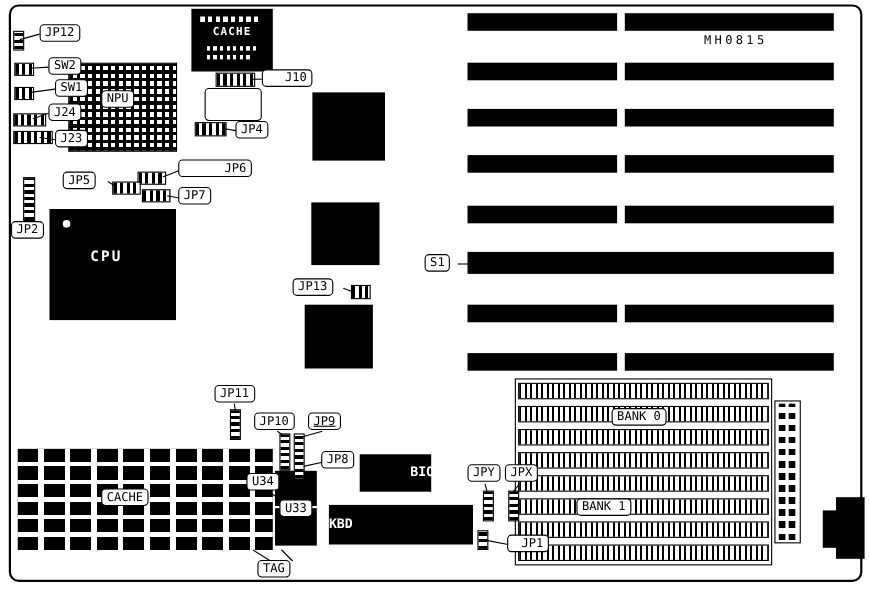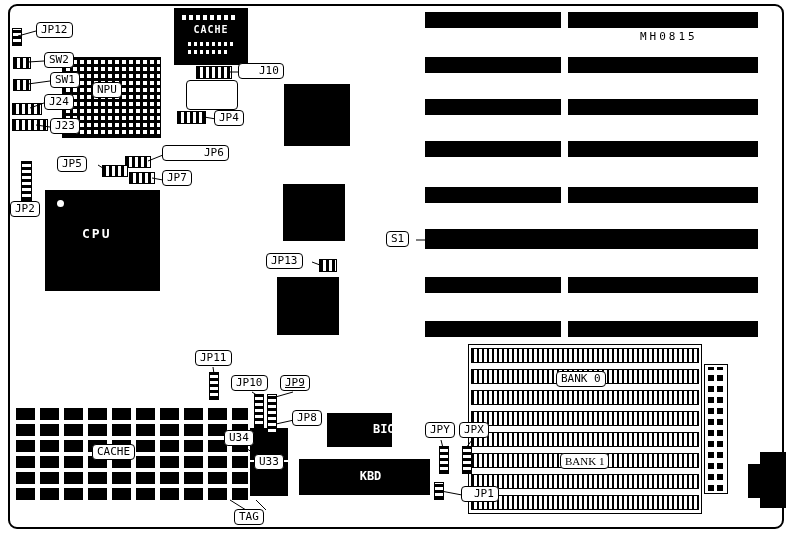--- a/index.html
+++ b/index.html
@@ -65,21 +65,21 @@
   <div class="simm" style="left:2px;top:3px;width:226px;"></div>
   <div class="simm" style="left:2px;top:24px;width:226px;"></div>
   <div class="simm" style="left:2px;top:45px;width:226px;"></div>
   <div class="simm" style="left:2px;top:66px;width:226px;"></div>
   <div class="simm" style="left:2px;top:87px;width:226px;"></div>
   <div class="simm" style="left:2px;top:108px;width:226px;"></div>
   <div class="simm" style="left:2px;top:129px;width:226px;"></div>
   <div class="simm" style="left:2px;top:150px;width:226px;"></div>
 </div>
 <div class="lbl" style="left:556px;top:371px;">BANK 0</div>
-<div class="lbl" style="left:560px;top:453px;font-family:Liberation Serif, serif;">BANK 1</div>
+<div class="lbl" style="left:524px;top:453px;">BANK 1</div>
 
 <div class="sidecon"></div>
 
 <div class="blk" style="left:760px;top:452px;width:26px;height:56px;"></div>
 <div class="blk" style="left:748px;top:464px;width:14px;height:34px;"></div>
 
 <div class="blk" style="left:174px;top:8px;width:74px;height:57px;"></div>
 <div class="wbar" style="left:182px;top:15px;width:54px;height:5px;background:repeating-linear-gradient(90deg,#fff 0 4px,#000 4px 7px);"></div>
 <div class="chiptxt" style="left:174px;top:24px;width:74px;text-align:center;font-size:10px;font-weight:bold;letter-spacing:1px;">CACHE</div>
 <div class="wbar" style="left:188px;top:42px;width:48px;height:4px;background:repeating-linear-gradient(90deg,#fff 0 3px,#000 3px 6px);"></div>
@@ -94,21 +94,21 @@
 <div class="dot" style="left:57px;top:200px;width:7px;height:7px;"></div>
 <div class="chiptxt" style="left:82px;top:226px;font-size:13px;font-weight:bold;letter-spacing:2px;">CPU</div>
 
 <div class="blk" style="left:284px;top:84px;width:66px;height:62px;"></div>
 <div class="blk" style="left:283px;top:184px;width:62px;height:57px;"></div>
 <div class="blk" style="left:277px;top:277px;width:62px;height:58px;"></div>
 
 <div class="blk" style="left:327px;top:413px;width:65px;height:34px;"></div>
 <div class="chiptxt" style="left:327px;top:422px;width:65px;text-align:center;font-size:12px;font-weight:bold;margin-left:28px;">BIOS</div>
 <div class="blk" style="left:299px;top:459px;width:131px;height:36px;"></div>
-<div class="chiptxt" style="left:299px;top:469px;width:143px;text-align:center;font-size:12px;font-weight:bold;">KBD</div>
+<div class="chiptxt" style="left:299px;top:469px;width:143px;text-align:left;font-size:12px;font-weight:bold;">KBD</div>
 
 <div class="grid-cache"></div>
 <div class="lbl" style="left:92px;top:444px;">CACHE</div>
 <div class="blk" style="left:250px;top:428px;width:38px;height:32px;"></div>
 <div class="blk" style="left:250px;top:462px;width:38px;height:34px;"></div>
 <div class="lbl" style="left:224px;top:430px;">U34</div>
 <div class="lbl" style="left:254px;top:454px;">U33</div>
 <div class="lbl" style="left:234px;top:509px;">TAG</div>
 
 <div class="pins-v" style="left:12px;top:28px;width:8px;height:16px;"></div>

